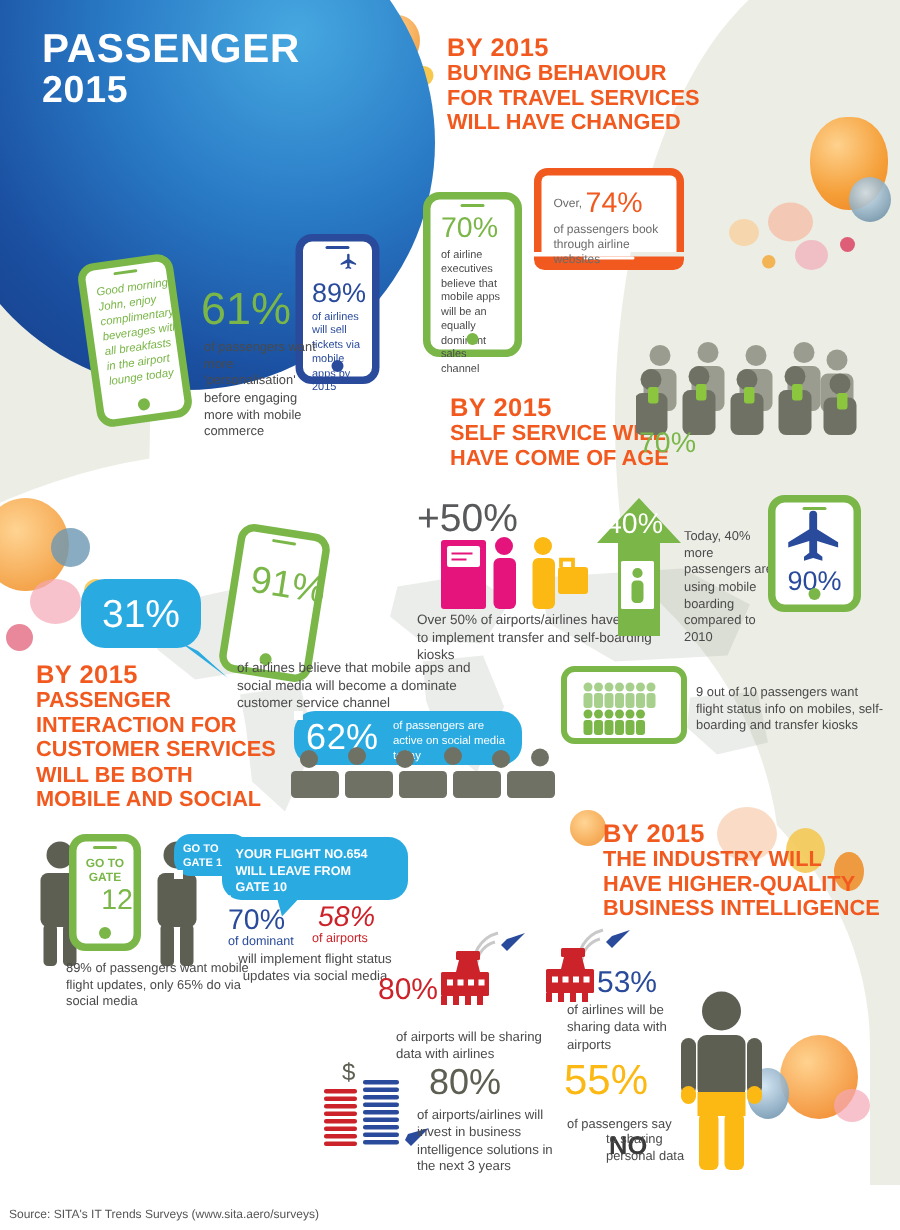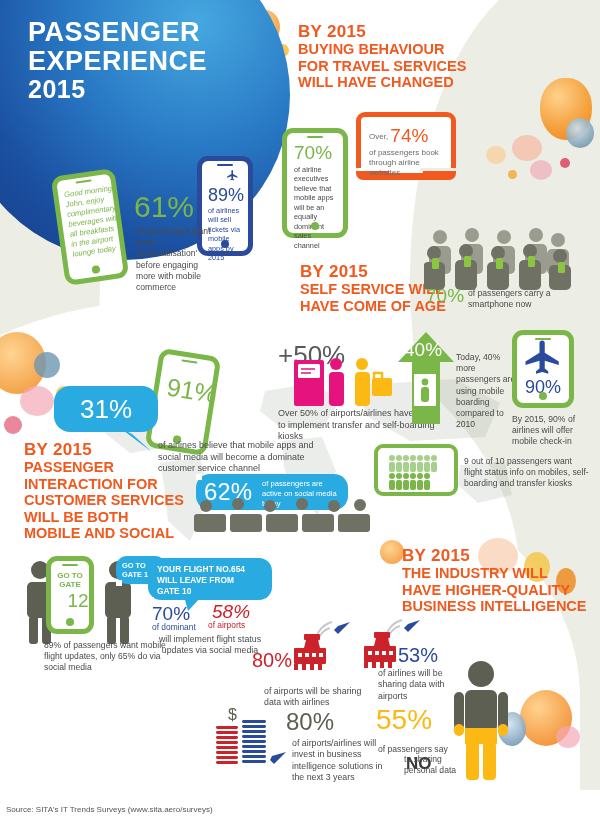--- a/index.html
+++ b/index.html
@@ -130,21 +130,20 @@
   <div class="bub" style="left:556px;top:726px;width:24px;height:22px;background:#f5a8b6;opacity:.7;"></div>
   <div class="bub" style="left:482px;top:690px;width:12px;height:12px;background:#d93a5a;opacity:.8;"></div>
   <div class="bub" style="left:380px;top:540px;width:24px;height:24px;background:radial-gradient(circle at 40% 35%,#ffd089,#ef8b22);opacity:.9;"></div>
   <div class="bub" style="left:478px;top:538px;width:40px;height:36px;background:#f8c9a8;opacity:.65;"></div>
   <div class="bub" style="left:524px;top:552px;width:26px;height:30px;background:#f4c64b;opacity:.85;"></div>
   <div class="bub" style="left:556px;top:568px;width:20px;height:26px;background:#ef8b22;opacity:.85;"></div>
 
   <div class="globe"></div>
   <div class="globe-title">
     <div>PASSENGER</div>
-    <div>EXPERIENCE</div>
     <div class="yr">2015</div>
   </div>
 
   <div class="head" style="left:298px;top:22px;">
     <span class="y">BY 2015</span>
     <span class="t">BUYING BEHAVIOUR<br>FOR TRAVEL SERVICES<br>WILL HAVE CHANGED</span>
   </div>
 
   <div class="laptop" style="left:356px;top:112px;width:100px;">
     <div class="lid" style="height:56px;padding:7px 8px;">
@@ -220,23 +219,22 @@
     </g>
     <g fill="#8cc63f">
       <rect x="8" y="30" width="7" height="11" rx="1.6"></rect>
       <rect x="40" y="28" width="7" height="11" rx="1.6"></rect>
       <rect x="72" y="30" width="7" height="11" rx="1.6"></rect>
       <rect x="104" y="28" width="7" height="11" rx="1.6"></rect>
       <rect x="134" y="34" width="7" height="11" rx="1.6"></rect>
     </g>
   </svg>
   <div class="big" style="left:426px;top:286px;font-size:19px;color:#7ab648;">70%</div>
-  <div class="txt" style="left:468px;top:288px;width:112px;">of passengers carry a smartphone now</div>
-
-  <div class="big" style="left:278px;top:342px;font-size:26px;color:#58595b;">+50%</div>
+
+  <div class="big" style="left:278px;top:332px;font-size:26px;color:#58595b;">+50%</div>
   <svg style="position:absolute;left:292px;top:356px;width:110px;height:52px;" viewBox="0 0 110 52">
     <rect x="2" y="4" width="30" height="46" rx="2" fill="#e5147d"></rect>
     <rect x="6" y="8" width="22" height="14" rx="1.5" fill="#fff"></rect>
     <path d="M9 13h14M9 17h10" stroke="#e5147d" stroke-width="1.4"></path>
     <circle cx="44" cy="8" r="6" fill="#e5147d"></circle>
       <rect x="37" y="16" width="15" height="34" rx="4" fill="#e5147d"></rect>
     <circle cx="70" cy="8" r="6" fill="#fcb813"></circle>
       <rect x="63" y="16" width="15" height="34" rx="4" fill="#fcb813"></rect>
     <rect x="80" y="22" width="20" height="18" rx="2" fill="#fcb813"></rect>
     <path d="M82 22v-5h8v5" stroke="#fcb813" stroke-width="2.5" fill="none"></path>
@@ -258,21 +256,20 @@
   <div class="phone green" style="left:512px;top:330px;width:62px;height:78px;">
     <div class="spk"></div>
     <div style="position:absolute;left:2px;top:2px;">
       <svg width="48" height="42" viewBox="0 0 24 24" fill="#2a4b9b">
           <path d="M21 16v-2l-8-5V3.5a1.5 1.5 0 0 0-3 0V9l-8 5v2l8-2.5V18l-2 1.5V21l3.5-1 3.5 1v-1.5L13 18v-4.5z"></path>
         </svg>
     </div>
     <div style="position:absolute;left:8px;top:42px;font-size:18px;color:#2a4b9b;">90%</div>
     <div class="home"></div>
   </div>
-  <div class="txt" style="left:512px;top:414px;width:80px;">By 2015, 90% of airlines will offer mobile check-in</div>
 
   <div style="position:absolute;left:374px;top:444px;width:84px;height:52px;border:4px solid #7ab648;border-radius:9px;background:#fff;">
     <svg style="position:absolute;left:8px;top:6px;" width="62" height="38" viewBox="0 0 62 38">
       <g fill="#a8d08d">
         <circle cx="6" cy="4" r="3"></circle>
           <rect x="3" y="8" width="6" height="10" rx="2"></rect>
         <circle cx="20" cy="4" r="3"></circle>
           <rect x="17" y="8" width="6" height="10" rx="2"></rect>
         <circle cx="34" cy="4" r="3"></circle>
           <rect x="31" y="8" width="6" height="10" rx="2"></rect>
@@ -301,21 +298,21 @@
       </g>
     </svg>
   </div>
   <div class="txt" style="left:464px;top:456px;width:128px;">9 out of 10 passengers want flight status info on mobiles, self-boarding and transfer kiosks</div>
 
   <div class="phone green" style="left:152px;top:352px;width:62px;height:100px;transform:rotate(9deg);">
     <div class="spk"></div>
     <div style="padding:18px 0 0 8px;font-size:25px;color:#7ab648;">91%</div>
     <div class="home"></div>
   </div>
-  <div class="bubble" style="left:54px;top:386px;width:104px;height:46px;">
+  <div class="bubble" style="left:54px;top:386px;width:80px;height:46px;">
     <div style="font-size:26px;text-align:center;line-height:46px;">31%</div>
   </div>
   <svg style="position:absolute;left:118px;top:428px;width:40px;height:26px;" viewBox="0 0 40 26">
     <path d="M2 0 L34 24 L14 6 Z" fill="#29abe2"></path>
   </svg>
   <div class="txt" style="left:158px;top:440px;width:164px;font-size:9px;">of airlines believe that mobile apps and social media will become a dominate customer service channel</div>
 
   <div class="head" style="left:24px;top:440px;">
     <span class="y">BY 2015</span>
     <span class="t">PASSENGER<br>INTERACTION FOR<br>CUSTOMER SERVICES<br>WILL BE BOTH<br>MOBILE AND SOCIAL</span>
@@ -459,21 +456,21 @@
         <rect x="30" y="31" width="24" height="3" rx="1.4"></rect>
       <rect x="30" y="36" width="24" height="3" rx="1.4"></rect>
         <rect x="30" y="41" width="24" height="3" rx="1.4"></rect>
       <rect x="30" y="46" width="24" height="3" rx="1.4"></rect>
         <rect x="30" y="51" width="24" height="3" rx="1.4"></rect>
       <rect x="30" y="56" width="24" height="3" rx="1.4"></rect>
     </g>
     <path d="M60 52 L74 48 L62 60 L58 56 Z" fill="#2a4b9b"></path>
   </svg>
   <div class="big" style="left:286px;top:710px;font-size:24px;color:#5c5f52;">80%</div>
-  <div class="txt" style="left:292px;top:738px;width:96px;font-size:8.8px;">of airports/airlines will invest in business intelligence solutions in the next 3 years</div>
+  <div class="txt" style="left:278px;top:738px;width:96px;font-size:8.8px;">of airports/airlines will invest in business intelligence solutions in the next 3 years</div>
 
   <div class="big" style="left:376px;top:706px;font-size:28px;color:#fcb813;">55%</div>
   <div class="txt" style="left:378px;top:744px;width:80px;">of passengers say</div>
   <div style="position:absolute;left:378px;top:754px;font-size:17px;font-weight:bold;color:#3a3a3a;margin-left:28px;">NO</div>
   <div class="txt" style="left:404px;top:754px;width:72px;">to sharing personal data</div>
   <svg style="position:absolute;left:452px;top:660px;width:58px;height:122px;" viewBox="0 0 58 122">
     <circle cx="29" cy="14" r="13" fill="#5c5f52"></circle>
     <rect x="13" y="30" width="32" height="42" rx="6" fill="#5c5f52"></rect>
     <rect x="2" y="32" width="10" height="38" rx="5" fill="#5c5f52"></rect>
     <rect x="46" y="32" width="10" height="38" rx="5" fill="#5c5f52"></rect>

